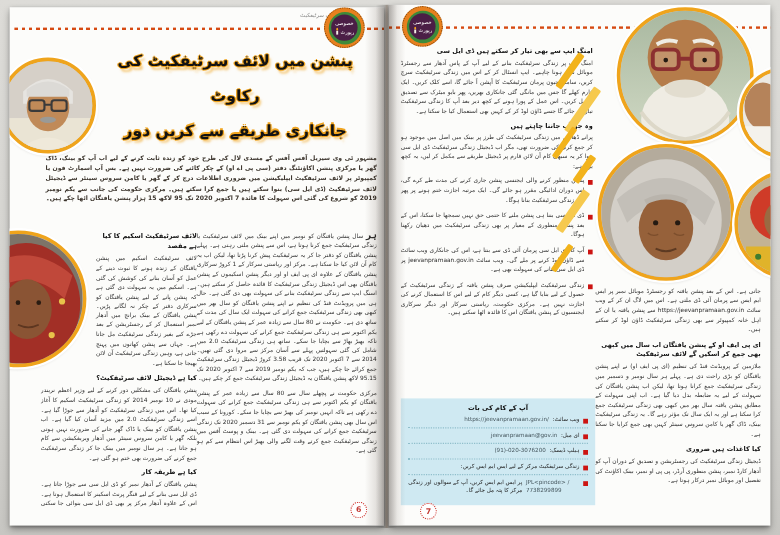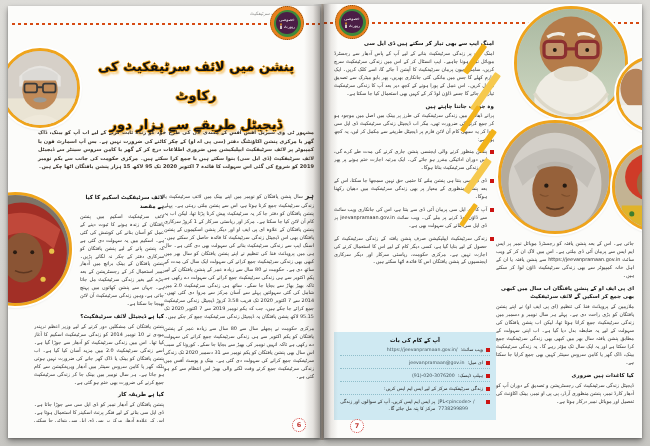--- a/index.html
+++ b/index.html
@@ -113,23 +113,23 @@
         <g stroke="#3a3a3a" stroke-width="2.4" fill="none">
           <rect x="29" y="44" width="17" height="12" rx="3"></rect>
           <rect x="54" y="44" width="17" height="12" rx="3"></rect>
           <line x1="46" y1="49" x2="54" y2="49"></line>
         </g>
         <ellipse cx="50" cy="66" rx="9" ry="3.5" fill="#9a9a96"></ellipse>
         <path d="M18 100 Q50 72 82 100 Z" fill="#efe9da"></path>
       </svg>
     </div>
 
-    <div class="headline" style="left:68px; right:4px; top:46px;">
+    <div class="headline" style="left:68px; right:4px; top:31px;">
       <div>پنشن میں لائف سرٹیفکیٹ کی رکاوٹ</div>
-      <div>ڈیجیٹل طریقے سے ہزار دور</div>
+      <div>جانکاری طریقے سے کریں دور</div>
     </div>
 
     <div class="intro urdu" style="left:30px; right:6px; top:122px;">مشہور ٹی وی سیریل آفس آفس کے مسدی لال کی طرح خود کو زندہ ثابت کرنے کے لیے اب آپ کو بینک، ڈاک گھر یا مرکزی پنشن اکاؤنٹنگ دفتر (سی پی اے او) کے چکر کاٹنے کی ضرورت نہیں ہے۔ بس آپ اسمارٹ فون یا کمپیوٹر پر لائف سرٹیفکیٹ ایپلیکیشن میں ضروری اطلاعات درج کر کے گھر یا کامن سروس سینٹر سے ڈیجیٹل لائف سرٹیفکیٹ (ڈی ایل سی) بنوا سکتے ہیں یا جمع کرا سکتے ہیں۔ مرکزی حکومت کی جانب سے یکم نومبر 2019 کو شروع کی گئی اس سہولت کا فائدہ 7 اکتوبر 2020 تک 95 لاکھ 15 ہزار پنشن یافتگان اٹھا چکے ہیں۔</div>
 
     <div class="portrait" style="left:-50px; top:186px; width:114px; height:114px;">
       <svg viewBox="0 0 100 100" preserveAspectRatio="none">
         <rect width="100" height="100" fill="#7d7468"></rect>
         <ellipse cx="56" cy="54" rx="42" ry="47" fill="#a22f26"></ellipse>
         <path d="M20 30 Q56 2 92 32 L86 50 Q56 22 26 48 Z" fill="#c0483a"></path>
         <circle cx="30" cy="64" r="2.4" fill="#e8c24a"></circle>

